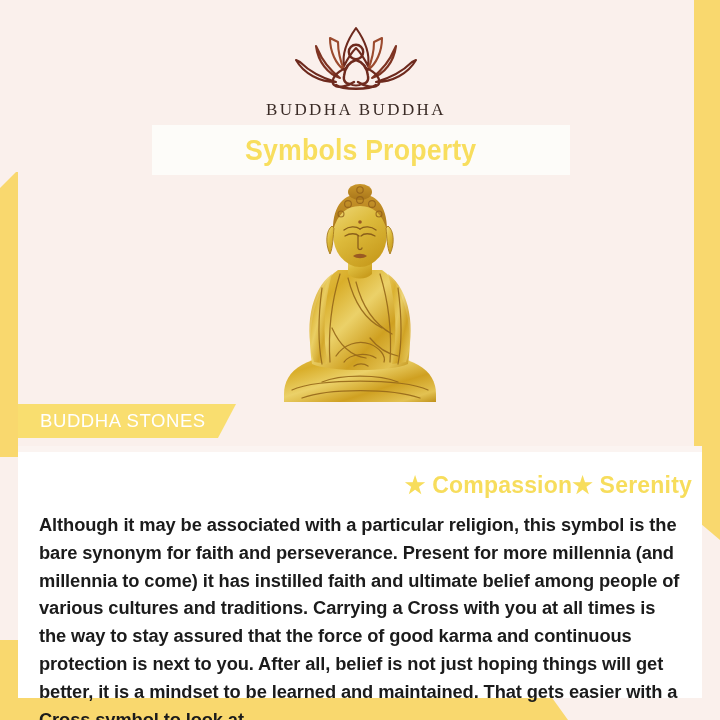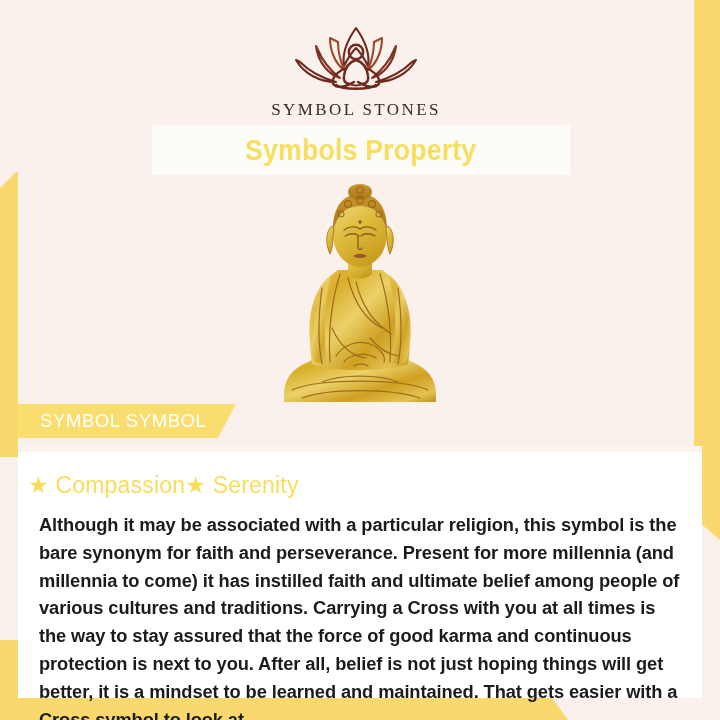--- a/index.html
+++ b/index.html
@@ -144,24 +144,24 @@
     position: absolute;
     left: 18px;
     top: 452px;
     width: 684px;
     height: 246px;
     background: #FFFFFF;
     padding: 10px 10px 0 10px;
   }
 
   .subtitle {
-    text-align: left;
+    text-align: right;
     font-family: "Liberation Sans Narrow", "Liberation Sans", sans-serif;
     font-size: 23px;
-    font-weight: normal;
+    font-weight: bold;
     color: #F7DD5C;
     letter-spacing: 0.2px;
     margin-top: 10px;
     white-space: nowrap;
   }
 
   .body-copy {
     margin: 12px 8px 0 11px;
     font-family: "Liberation Sans Narrow", "Liberation Sans", sans-serif;
     font-size: 18.3px;
@@ -220,21 +220,21 @@
             <path d="M76 38 C 83 40, 87 46, 88 54 C 89 59, 86 62, 82 62" stroke-width="2.4"></path>
 
             <path d="M66 46 C 56 50, 50 58, 54 63 C 58 67, 68 64, 74 60" stroke-width="2.4"></path>
             <path d="M86 46 C 96 50, 102 58, 98 63 C 94 67, 84 64, 78 60" stroke-width="2.4"></path>
 
             <path d="M56 63 C 62 68, 90 68, 96 63" stroke-width="2.4"></path>
             <path d="M70 62 C 73 64, 79 64, 82 62" stroke-width="2"></path>
           </g>
         </svg>
       </span>
-      <span class="logo-text">SYMBOL STONES</span>
+      <span class="logo-text">BUDDHA BUDDHA</span>
     </div>
 
     <div class="title-banner">
       <span class="title-text">Symbols Property</span>
     </div>
 
   </div>
 
   <div class="statue-wrap">
     <svg width="180" height="232" viewBox="0 0 180 232">
@@ -311,21 +311,21 @@
         <path d="M84 188 C 88 185, 94 185, 98 188"></path>
 
         <path d="M22 212 C 46 200, 134 200, 158 212"></path>
         <path d="M32 220 C 58 210, 122 210, 150 220"></path>
         <path d="M52 204 C 70 196, 110 196, 128 204"></path>
       </g>
     </svg>
   </div>
 
   <div class="symbol-tag">
-    <span class="symbol-tag-label">SYMBOL SYMBOL</span>
+    <span class="symbol-tag-label">BUDDHA STONES</span>
   </div>
 
   <div class="card-top-fade"></div>
 
   <div class="content-card">
     <div class="subtitle">★ Compassion★ Serenity</div>
     <p class="body-copy">Although it may be associated with a particular religion, this symbol is the bare synonym for faith and perseverance. Present for more millennia (and millennia to come) it has instilled faith and ultimate belief among people of various cultures and traditions. Carrying a Cross with you at all times is the way to stay assured that the force of good karma and continuous protection is next to you. After all, belief is not just hoping things will get better, it is a mindset to be learned and maintained. That gets easier with a Cross symbol to look at.</p>
   </div>
 
 </div>

